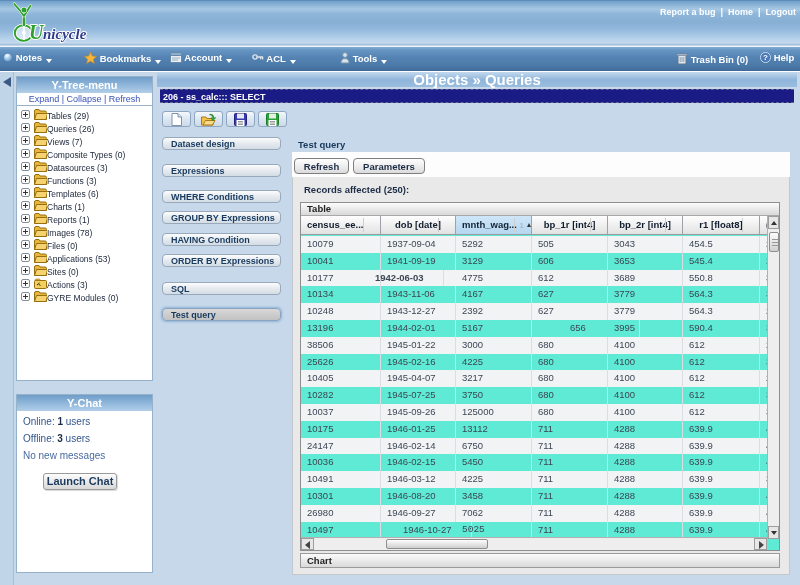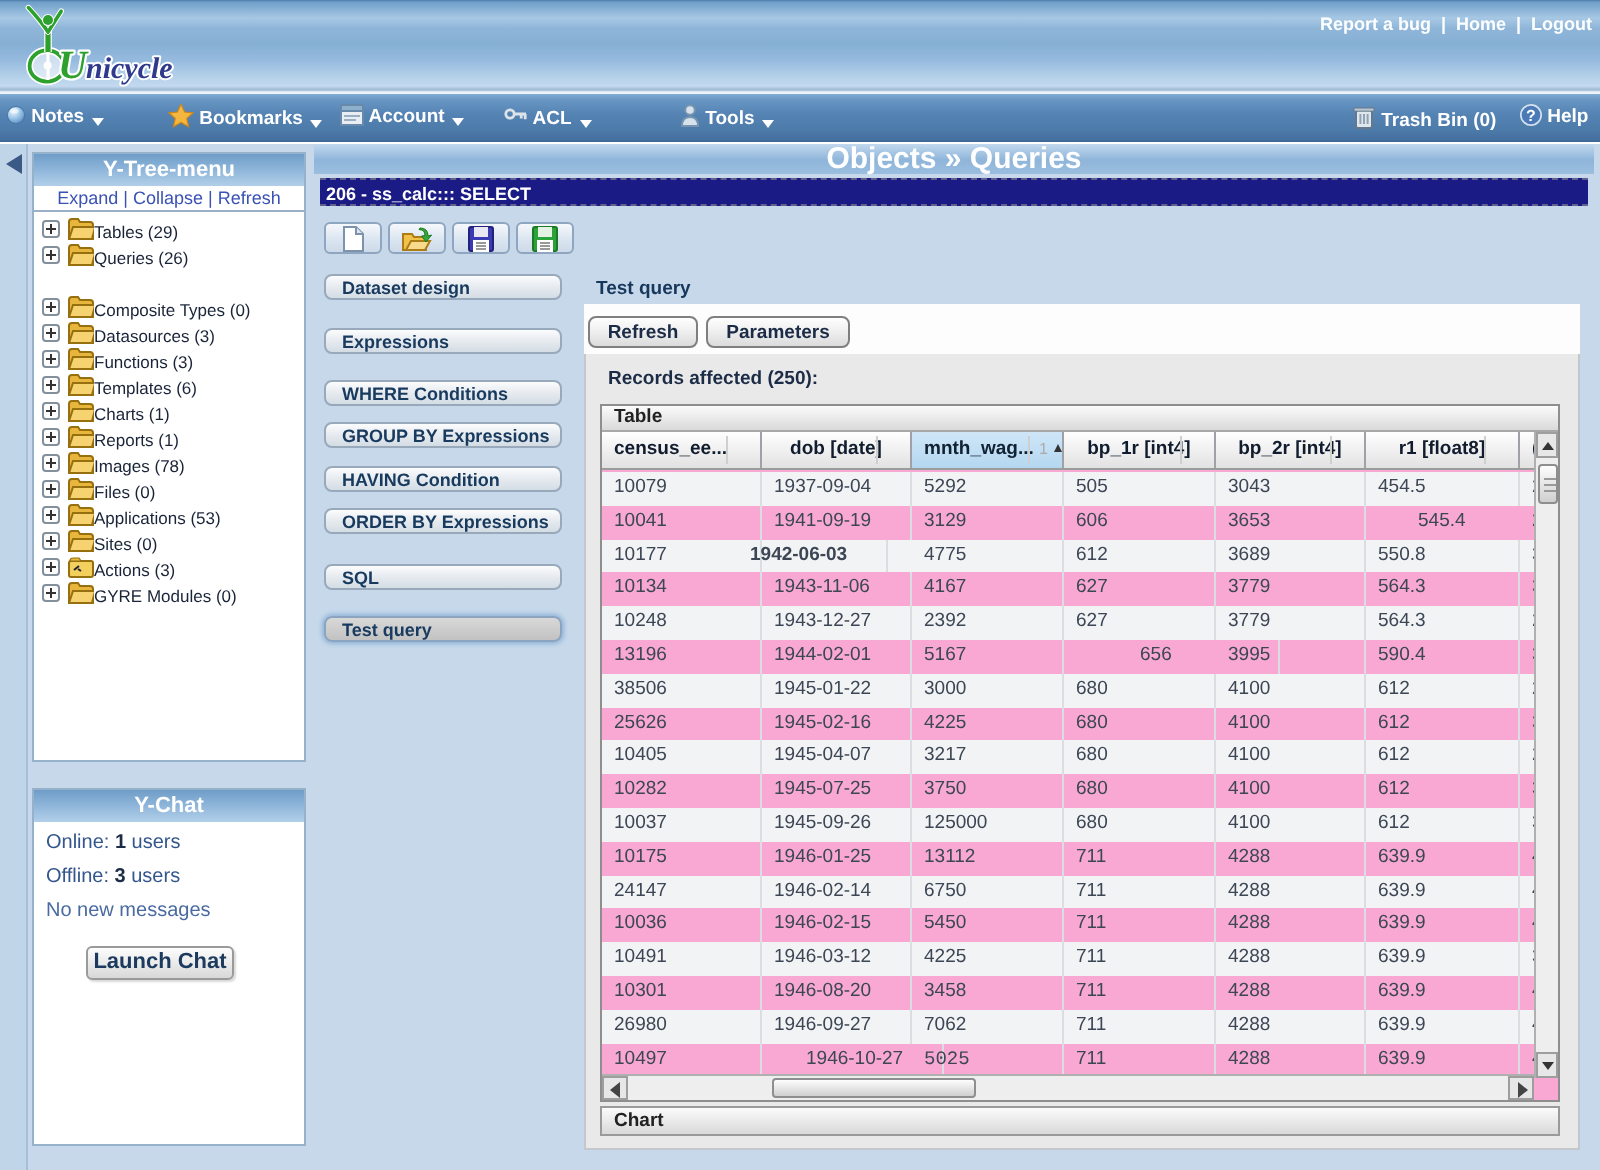--- a/index.html
+++ b/index.html
@@ -65,21 +65,21 @@
 
 
 #tq-title { left:298px; top:139px; font-size:9.5px; font-weight:bold; color:#17375c; }
 #whiteband { left:292px; top:152px; width:498px; height:25px; background:#fdfdfd; }
 .gbtn { position:absolute; top:158px; height:16px; background:linear-gradient(to bottom,#fefefe 0px,#eee 7px,#d6d6d6 16px);
   border:1px solid #7f7f7f; border-radius:4px; font-size:9.5px; font-weight:bold; color:#1c2c46; text-align:center; line-height:15px; }
 #graypanel { left:292px; top:177px; width:498px; height:398px; background:#e9e9e9; border:1px solid #c4c8cc; border-top:none; }
 #recaff { left:304px; top:184px; font-size:9.5px; font-weight:bold; color:#1c2c46; }
 
 
-#grid { left:300px; top:202px; width:480px; height:349px; background:#f9a8d4; border:1px solid #8e8e8e; }
+#grid { left:300px; top:202px; width:480px; height:349px; background:#5eead4; border:1px solid #8e8e8e; }
 #tbar, #cbar { height:13px; background:linear-gradient(to bottom,#fbfbfb,#d9d9d9); border-bottom:1px solid #a8a8a8;
   font-size:9.5px; font-weight:bold; color:#222; line-height:12px; padding-left:6px; }
 #cbar { position:absolute; left:300px; top:553px; width:480px; height:15px; border:1px solid #9a9a9a; line-height:14px; }
 #ghead { position:absolute; left:0; top:13px; width:478px; height:19px;
   background:linear-gradient(to bottom,#fefefe 0px,#f0f0f0 9px,#e0e0e0 19px); border-bottom:1px solid #9c9c9c; }
 .hc { position:absolute; top:0; height:18px; font-size:9.5px; font-weight:bold; color:#111c2e;
   line-height:18px; border-right:1px solid #9ea2a6; overflow:visible; white-space:nowrap; }
 .hc .inddiv { position:absolute; right:16px; top:2px; width:1px; height:14px; background:#cfcfcf; }
 .hc.sorted { background:linear-gradient(to bottom,#cfe6f8 0px,#b4d7f0 18px); color:#123; }
 .hc .sortmark { font-weight:normal; color:#aaa; font-size:8px; }
@@ -186,20 +186,28 @@
       <span>Tables (29)</span>
     </div>
     <div class="ti" style="top: 43.65px;">
       <i class="pm"></i>
       <svg width="13" height="11" viewBox="0 0 13 11">
         <path d="M0.5 10.5 V2 q0-1.5 1.5-1.5 h3 l1 1.5 h5 q1.5 0 1.5 1.5 v7 Z" fill="#e8b63c" stroke="#96700e"></path>
         <path d="M0.5 10.5 L2.5 4.5 h10 q1-0.2 0.8 1 l-1.3 5 Z" fill="#f7d271" stroke="#96700e"></path>
       </svg>
       <span>Queries (26)</span>
     </div>
+    <div class="ti" style="top: 56.7px;">
+      <i class="pm"></i>
+      <svg width="13" height="11" viewBox="0 0 13 11">
+        <path d="M0.5 10.5 V2 q0-1.5 1.5-1.5 h3 l1 1.5 h5 q1.5 0 1.5 1.5 v7 Z" fill="#e8b63c" stroke="#96700e"></path>
+        <path d="M0.5 10.5 L2.5 4.5 h10 q1-0.2 0.8 1 l-1.3 5 Z" fill="#f7d271" stroke="#96700e"></path>
+      </svg>
+      <span>Views (7)</span>
+    </div>
     <div class="ti" style="top: 69.75px;">
       <i class="pm"></i>
       <svg width="13" height="11" viewBox="0 0 13 11">
         <path d="M0.5 10.5 V2 q0-1.5 1.5-1.5 h3 l1 1.5 h5 q1.5 0 1.5 1.5 v7 Z" fill="#e8b63c" stroke="#96700e"></path>
         <path d="M0.5 10.5 L2.5 4.5 h10 q1-0.2 0.8 1 l-1.3 5 Z" fill="#f7d271" stroke="#96700e"></path>
       </svg>
       <span>Composite Types (0)</span>
     </div>
     <div class="ti" style="top: 82.8px;">
       <i class="pm"></i>
@@ -361,21 +369,21 @@
         <div class="cell" style="left: 307px; width: 75px;">3043</div>
         <div class="cell" style="left: 382px; width: 77px;">454.5</div>
         <div class="cell" style="left: 459px; width: 19px;">2</div>
       </div>
       <div class="row">
         <div class="cell" style="left: 0px; width: 80px;">10041</div>
         <div class="cell" style="left: 80px; width: 75px;">1941-09-19</div>
         <div class="cell" style="left: 155px; width: 76px;">3129</div>
         <div class="cell" style="left: 231px; width: 76px;">606</div>
         <div class="cell" style="left: 307px; width: 75px;">3653</div>
-        <div class="cell" style="left: 382px; width: 77px; margin-left: 20px;">545.4</div>
+        <div class="cell" style="left: 382px; width: 77px;">545.4</div>
         <div class="cell" style="left: 459px; width: 19px;">2</div>
       </div>
       <div class="row">
         <div class="cell" style="left: 0px; width: 80px;">10177</div>
         <div class="cell" style="left: 68px; width: 75px; font-weight: bold;">1942-06-03</div>
         <div class="cell" style="left: 155px; width: 76px;">4775</div>
         <div class="cell" style="left: 231px; width: 76px;">612</div>
         <div class="cell" style="left: 307px; width: 75px;">3689</div>
         <div class="cell" style="left: 382px; width: 77px;">550.8</div>
         <div class="cell" style="left: 459px; width: 19px;">3</div>

